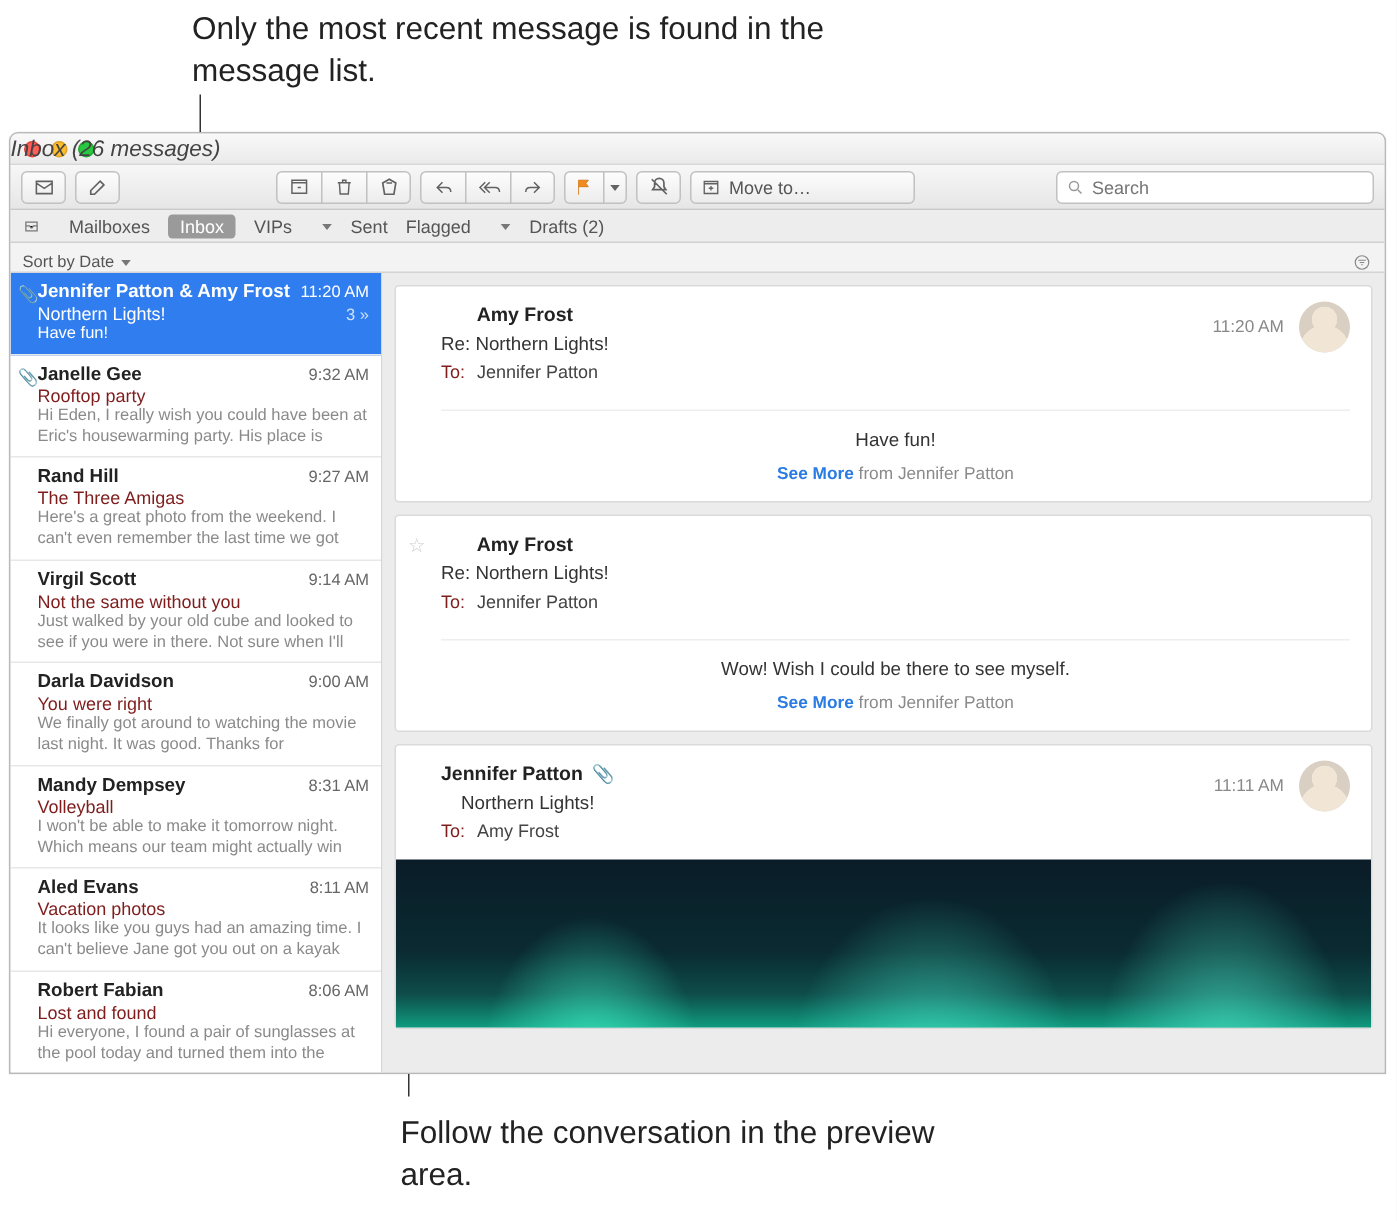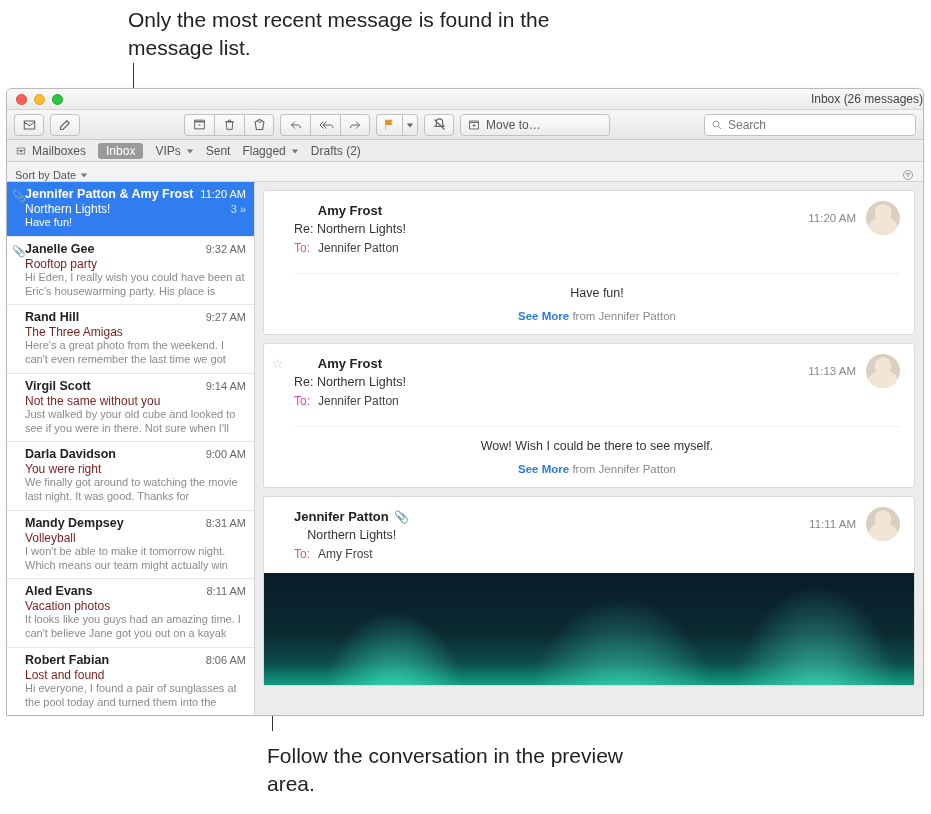--- a/index.html
+++ b/index.html
@@ -9,38 +9,38 @@
 .callout { position: absolute; font-size: 21px; color: #222; line-height: 1.35; }
 .callout-line { position: absolute; background: #333; }
 
 
 .window { position: absolute; left: 6px; top: 88px; width: 918px; height: 628px; border: 1px solid #b9b9b9; border-radius: 6px 6px 0 0; background: #f5f5f5; overflow: hidden; box-shadow: 0 0 0 0.5px rgba(0,0,0,.05); }
 
 
 .titlebar { height: 21px; background: linear-gradient(#f9f9f9,#eaeaea); border-bottom: 1px solid #d6d6d6; display:flex; align-items:center; position:relative; }
 .traffic { display:flex; gap:7px; margin-left:9px; }
 .traffic span { width:11px; height:11px; border-radius:50%; display:block;}
-.title { position:absolute; left:0; right:0; text-align:right; font-size:12px; color:#444; }
+.title { position:absolute; left:0; right:0; text-align:left; font-size:15px; color:#444;font-style:italic; }
 
 
 .toolbar { height:30px; background:linear-gradient(#f7f7f7,#e6e6e6); border-bottom:1px solid #c9c9c9; display:flex; align-items:center; padding:0 7px; gap:6px;}
 .tbtn { height:22px; min-width:30px; background:linear-gradient(#fdfdfd,#ececec); border:1px solid #c1c1c1; border-radius:4px; display:flex; align-items:center; justify-content:center; font-size:12px; color:#555; cursor:default;}
 .tbtn svg, .toolbar svg { display:block; }
 .seg { display:flex; }
 .seg .tbtn { border-radius:0; border-right:none;}
 .seg .tbtn:first-child { border-radius:4px 0 0 4px;}
 .seg .tbtn:last-child { border-radius:0 4px 4px 0; border-right:1px solid #c1c1c1;}
 .move-sel { flex:0 0 auto; width:150px; height:22px; border:1px solid #c1c1c1; border-radius:4px; background:linear-gradient(#fdfdfd,#ececec); display:flex; align-items:center; font-size:12px; color:#555; padding:0 6px; gap:5px;}
 .search { margin-left:auto; height:22px; width:212px; border:1px solid #c1c1c1; border-radius:4px; background:#fff; display:flex; align-items:center; padding:0 6px; gap:5px;}
 .search input { border:none; outline:none; font-size:12px; flex:1; color:#666; background:transparent;}
 
 
 .favrow { height:22px; background:#ededed; border-bottom:1px solid #d0d0d0; display:flex; align-items:center; font-size:12px; color:#555; gap:12px; padding:0 8px;}
 .favrow .pill { background:#9a9a9a; color:#fff; padding:1px 8px; border-radius:3px; }
-.favrow .item { display:flex; align-items:center; gap:5px; }
+.favrow .item { display:flex; align-items:center; gap:19px; }
 .favrow svg.caret { width:8px; height:8px; }
 
 
 .sortrow { height:20px; background:#f3f3f3; border-bottom:1px solid #d4d4d4; display:flex; align-items:flex-end; justify-content:space-between; font-size:11px; padding:0 8px; color:#555;}
 
 
 .cols { display:flex; height:calc(100% - 21px - 30px - 22px - 20px); }
 .msglist { width:248px; border-right:1px solid #d5d5d5; background:#fff; overflow:hidden; display:flex; flex-direction:column;}
 .preview { flex:1; background:#ececec; overflow:auto; padding:8px 8px 0 8px; display:flex; flex-direction:column; gap:8px;text-align:center; }
 
@@ -58,21 +58,21 @@
 .msgrow .badge { font-size:11px; color:#cfe1fb; margin-left:6px;}
 
 
 .card { background:#fff; border:1px solid #dadada; border-radius:3px; padding:10px 14px 12px 30px; position:relative;}
 .card .star { position:absolute; left:8px; top:12px; color:#cdcdcd; font-size:13px;}
 .card .hdr { display:flex; justify-content:space-between; align-items:flex-start;}
 .card .names { font-size:13px; font-weight:700; color:#222;}
 .card .when { font-size:11.5px; color:#888;}
 .card .subj { font-size:12.5px; color:#333; margin-top:3px;}
 .card .to { font-size:12px; margin-top:5px; display:flex; align-items:center; gap:8px;}
-.card .to .lbl { color:#ec4899;}
+.card .to .lbl { color:#7f1d1d;}
 .card .to .who { color:#444;}
 .card .body { font-size:12.5px; color:#333; margin-top:18px; border-top:1px solid #eee; padding-top:12px;}
 .card .seemore { margin-top:10px; font-size:11.5px;}
 .card .seemore .sm1 { color:#2a7be4; font-weight:700;}
 .card .seemore .sm2 { color:#8a8a8a;}
 .avatar { width:34px; height:34px; border-radius:50%; background:#d9cfc3; flex:0 0 auto; margin-left:10px; position:relative; overflow:hidden;}
 .avatar::after { content:""; position:absolute; inset:0; background: radial-gradient(circle at 50% 35%, #f1e5d6 0 30%, transparent 31%), radial-gradient(circle at 50% 95%, #f1e5d6 0 45%, transparent 46%);}
 .card .hdr-right { display:flex; align-items:center;}
 .card .attach { color:#888; font-size:12px; margin-left:6px;}
 
@@ -324,24 +324,20 @@
           <div class="body">Have fun!</div>
           <div class="seemore"><span class="sm1">See More</span> <span class="sm2">from Jennifer Patton</span></div>
         </div>
         <div class="card">
           <span class="star">☆</span>
           <div class="hdr">
             <div><span class="names">Amy Frost</span><div class="subj">Re: Northern Lights!</div><div class="to">
                 <span class="lbl">To:</span>
                 <span class="who">Jennifer Patton</span>
               </div></div>
-            <div class="hdr-right">
-              <span class="when">11:13 AM</span>
-              <div class="avatar"></div>
-            </div>
           </div>
           <div class="body">Wow! Wish I could be there to see myself.</div>
           <div class="seemore"><span class="sm1">See More</span> <span class="sm2">from Jennifer Patton</span></div>
         </div>
         <div class="card">
           <div class="hdr">
             <div><span class="names">Jennifer Patton</span><span class="attach">📎</span><div class="subj">Northern Lights!</div><div class="to">
                 <span class="lbl">To:</span>
                 <span class="who">Amy Frost</span>
               </div></div>

